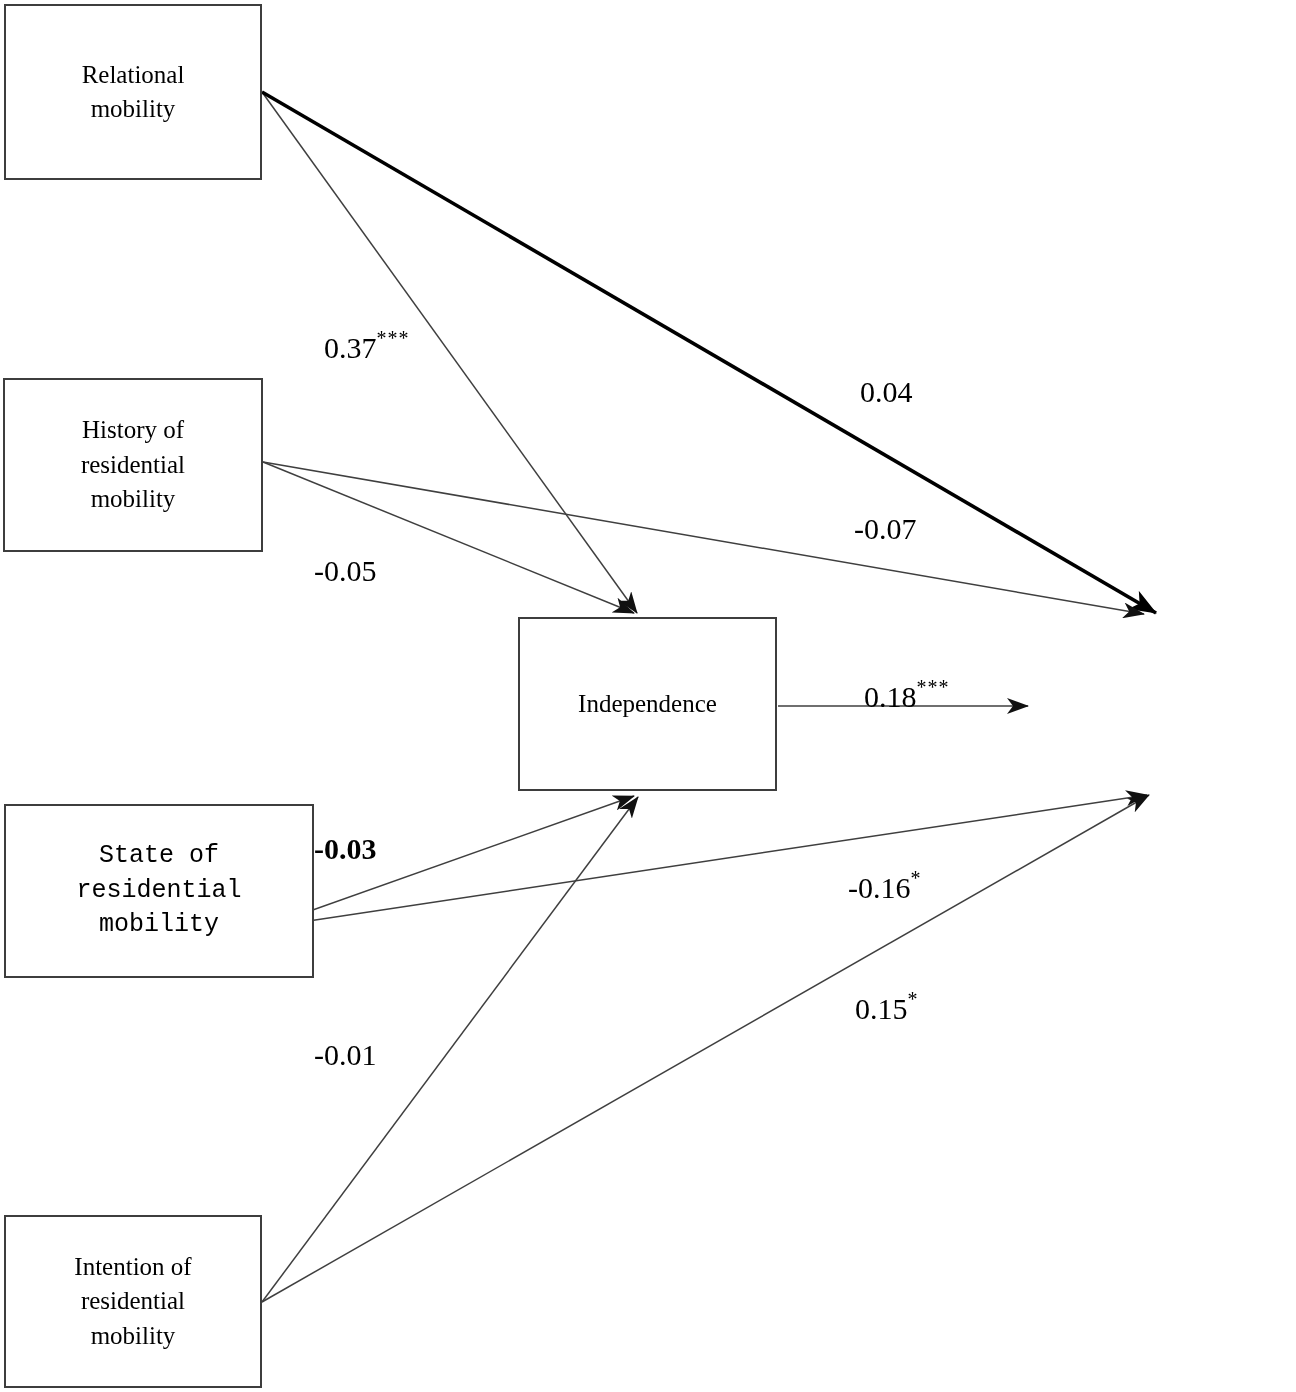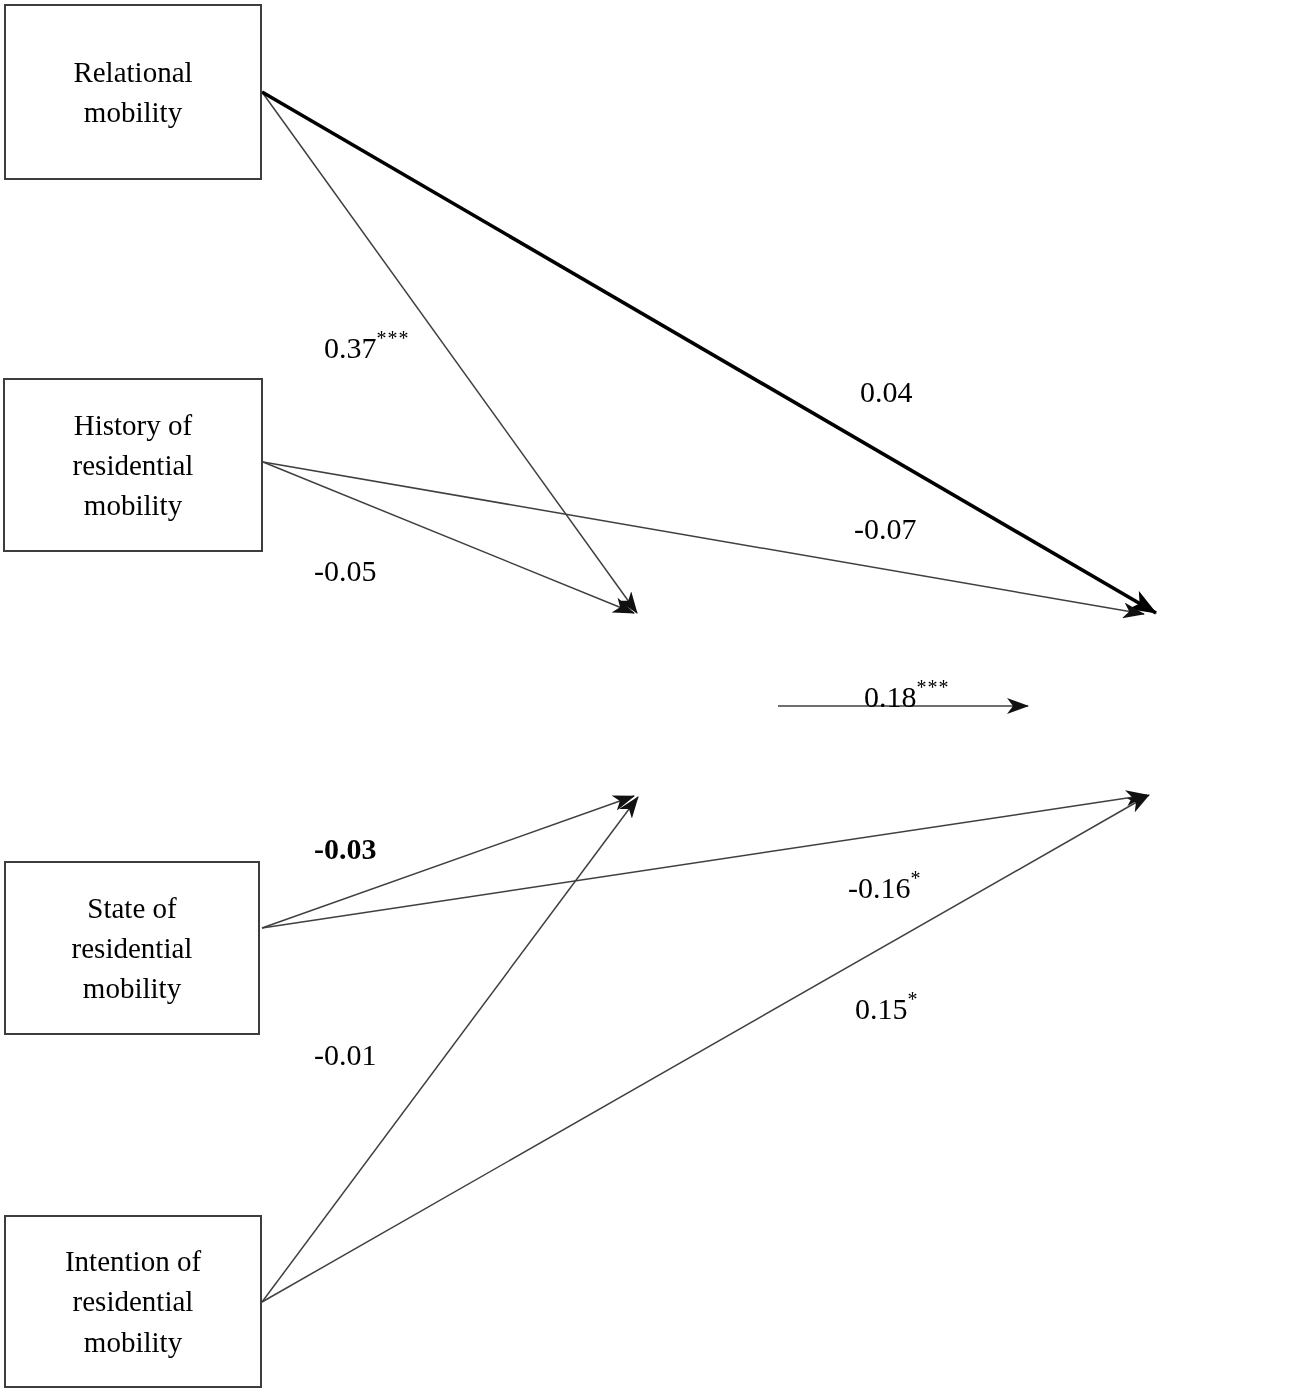--- a/index.html
+++ b/index.html
@@ -22,21 +22,21 @@
     height: 1392px;
   }
   .node {
     position: absolute;
     display: flex;
     align-items: center;
     justify-content: center;
     text-align: center;
     border: 2px solid #3d3d3d;
     background: #ffffff;
-    font-size: 29px;
+    font-size: 25px;
     line-height: 1.38;
     white-space: pre-line;
   }
   .coef {
     position: absolute;
     font-size: 30px;
     white-space: nowrap;
     background: transparent;
   }
   .coef sup {
@@ -77,32 +77,35 @@
     <span>Relational
 mobility</span>
   </div>
 
   <div class="node" style="left:3px; top:378px; width:260px; height:174px;">
     <span>History of
 residential
 mobility</span>
   </div>
 
-  <div class="node" style="left:4px; top:861px; width:256px; height:174px;">
+  <div class="node" style="left:4px; top:804px; width:310px; height:174px;font-family:Liberation Mono, monospace;">
     <span>State of
 residential
 mobility</span>
   </div>
 
   <div class="node" style="left:4px; top:1215px; width:258px; height:173px;">
     <span>Intention of
 residential
 mobility</span>
   </div>
 
+  <div class="node" style="left:518px; top:617px; width:259px; height:174px;">
+    <span>Independence</span>
+  </div>
 
 
   <div class="coef" style="left:324px; top:331px;">
     <span>0.37</span><sup>***</sup>
   </div>
 
   <div class="coef" style="left:860px; top:375px;">
     <span>0.04</span><sup></sup>
   </div>
 

